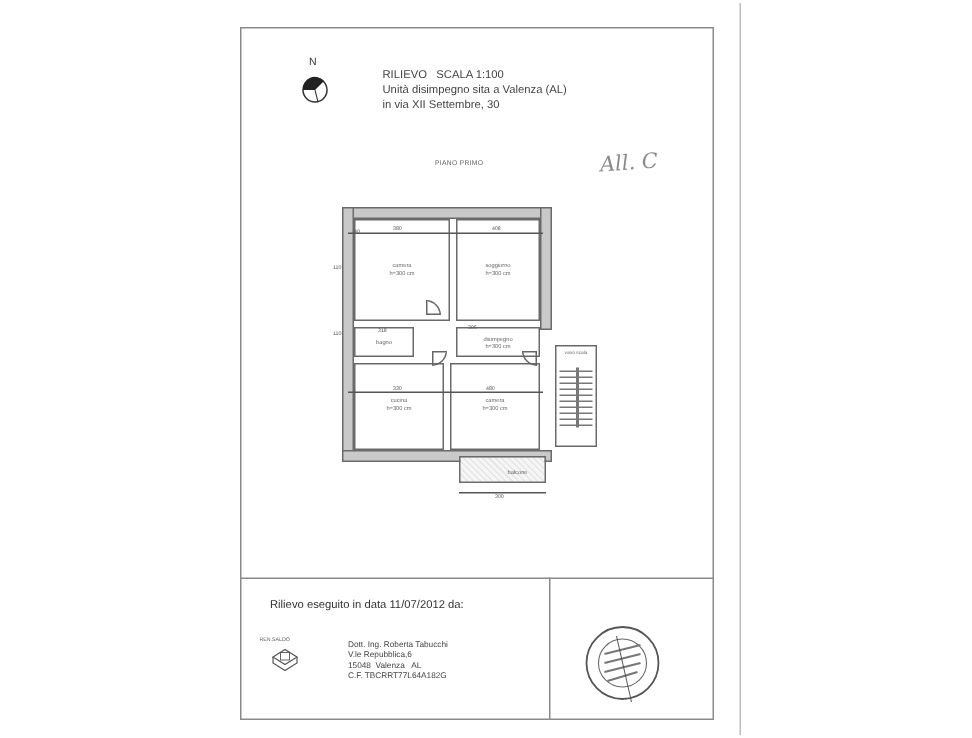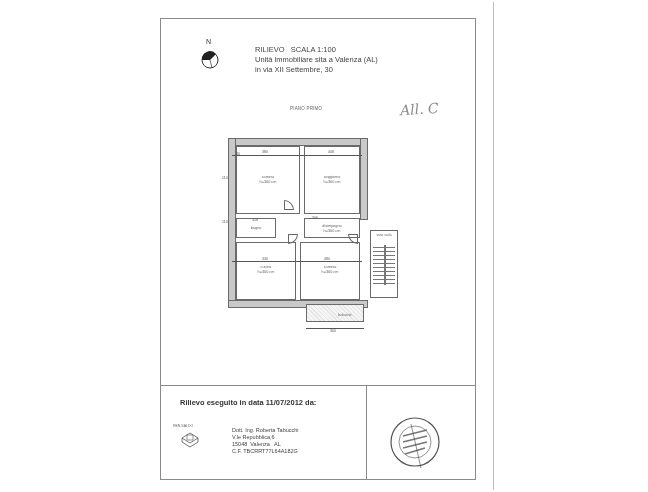--- a/index.html
+++ b/index.html
@@ -23,42 +23,42 @@
   .room { position:absolute; border:1px solid #6a6a6a; background:#fff; box-sizing:border-box; }
   .room-label { position:absolute; font-size:3.8px; color:#666; text-align:center; line-height:5px; width:100%; }
   .dim { position:absolute; font-size:3.5px; color:#555; }
   .dimline { position:absolute; height:0; border-top:0.5px solid #555; }
   .stairs { position:absolute; left:142px; top:92px; width:28px; height:68px; border:1px solid #6a6a6a; box-sizing:border-box; background:#fff; }
   .step { position:absolute; left:2px; right:2px; height:0; border-top:0.5px solid #777; }
   .balcony { position:absolute; left:78px; top:166px; width:58px; height:18px; border:1px solid #6a6a6a; box-sizing:border-box;
              background:repeating-linear-gradient(45deg,#e6e6e6 0 1px,#f5f5f5 1px 3px); }
   .door-arc { position:absolute; border:0.5px solid #666; border-radius:0 100% 0 0; box-sizing:border-box; }
 
-  .survey-date { position:absolute; left:180px; top:398px; font-size:7.5px; color:#333;font-weight:bold; }
+  .survey-date { position:absolute; left:180px; top:398px; font-size:7.5px; color:#333; }
   .logo { position:absolute; left:179px; top:430px; width:22px; height:18px; }
   .logo-caption { position:absolute; left:173px; top:424px; font-size:3.5px; color:#666; }
   .engineer { position:absolute; left:232px; top:427px; font-size:5.5px; line-height:7px; color:#444; }
   .stamp { position:absolute; left:389px; top:416px; width:52px; height:52px; }
 </style>
 </head>
 <body>
 
 <div class="edge-line"></div>
 <div class="page-frame"></div>
 
 <span class="north-letter">N</span>
 <svg class="north" viewBox="0 0 20 34">
   <circle cx="10" cy="20" r="8" fill="#fff" stroke="#333" stroke-width="1"></circle>
   <path d="M2 20 A8 8 0 0 1 16 14 L10 20 Z" fill="#222"></path>
   <line x1="10" y1="20" x2="12" y2="28" stroke="#333" stroke-width="0.7"></line>
 </svg>
 
 <div class="title-block">
   <div style="white-space:pre">RILIEVO   SCALA 1:100</div>
-  <div>Unità immobiliare sita a Valenza (AL)</div>
+  <div>Unità disimpegno sita a Valenza (AL)</div>
   <div>in via XII Settembre, 30</div>
 </div>
 
 <div class="handwritten">All. C</div>
 <div class="plan-label">PIANO PRIMO</div>
 
 <div class="plan">
 
   <div class="wall" style="left:0;top:0;width:140px;height:8px;"></div>
   <div class="wall" style="left:0;top:0;width:8px;height:170px;"></div>

